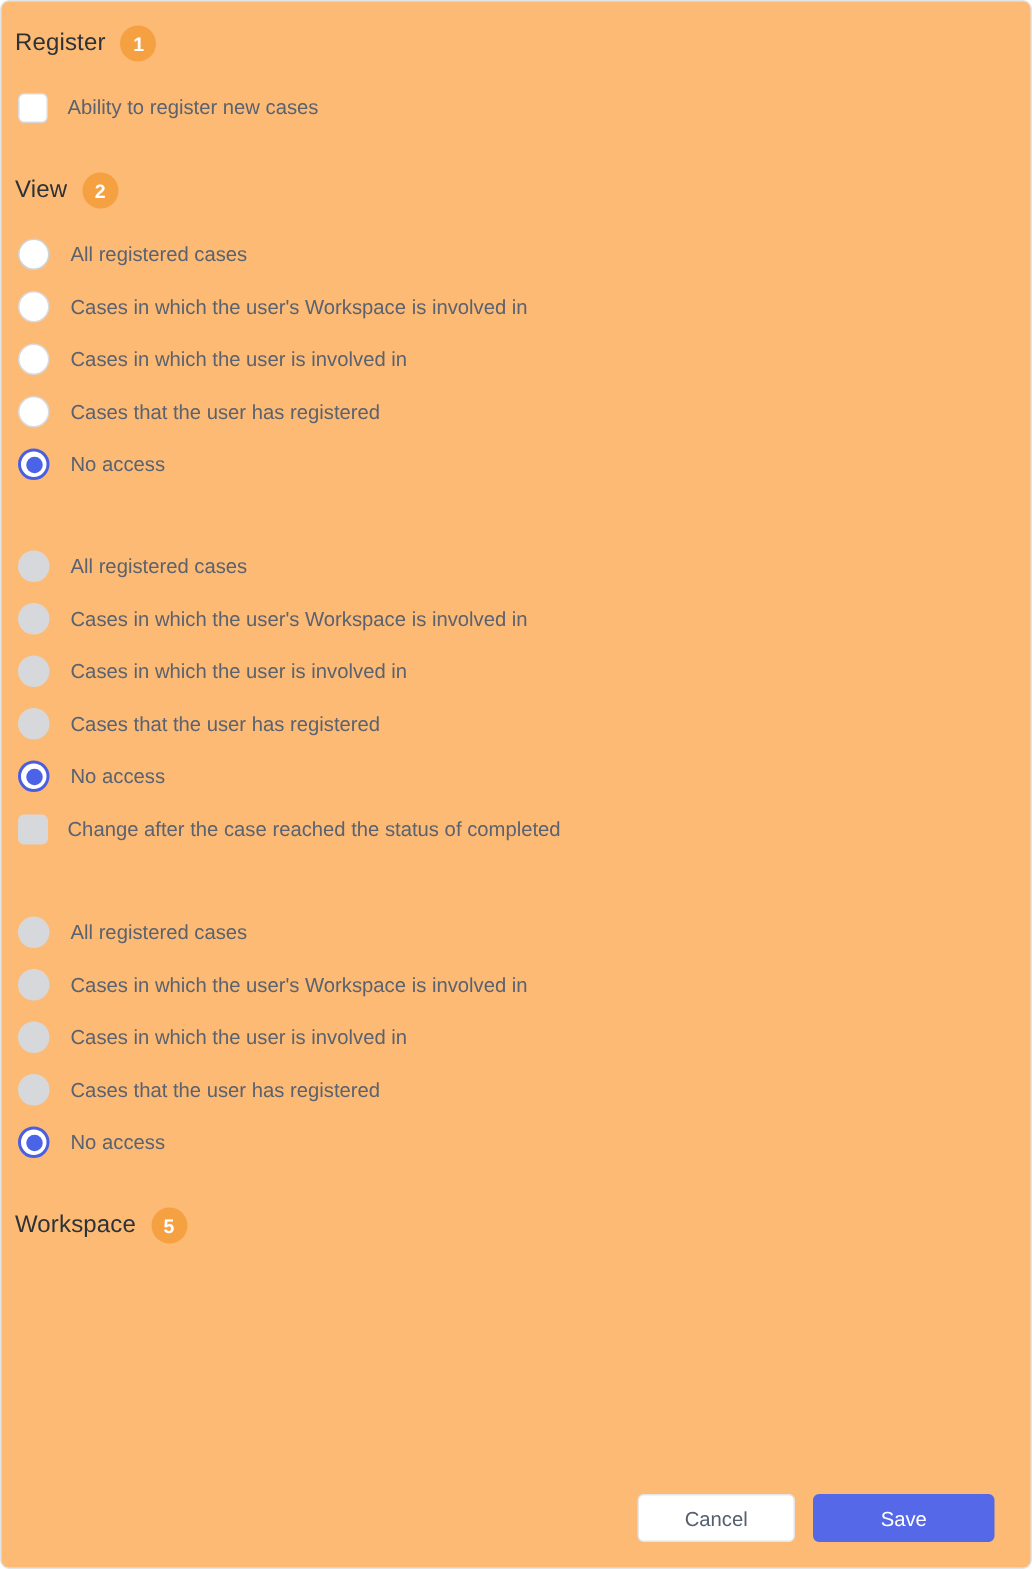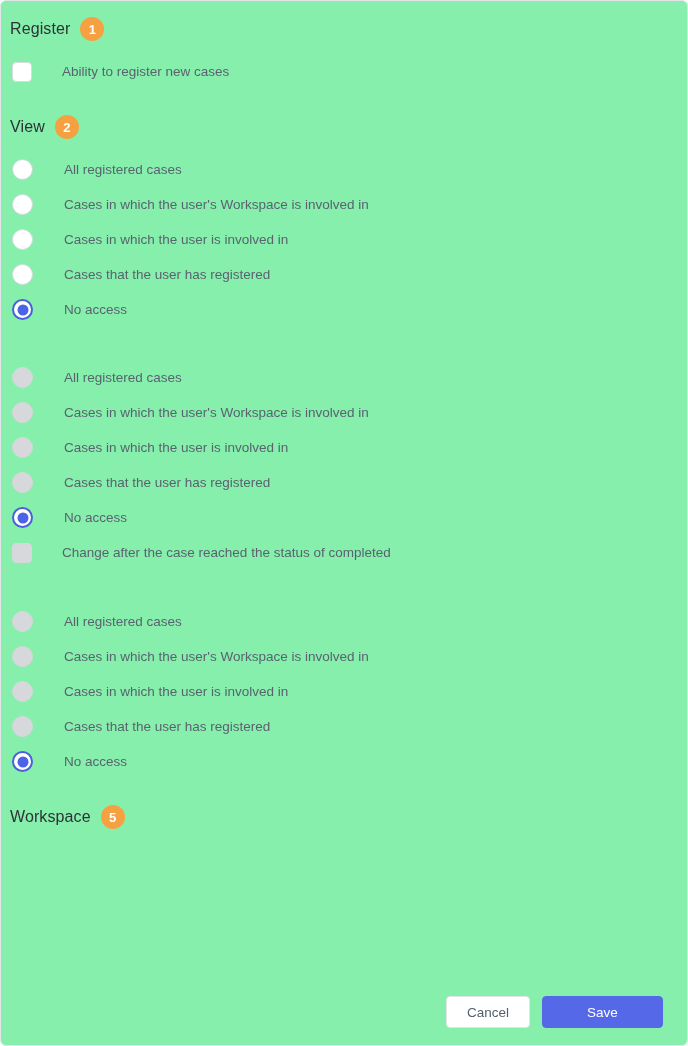--- a/index.html
+++ b/index.html
@@ -9,21 +9,21 @@
   }
   body {
     width: 688px; height: 1046px;
     font-family: "Liberation Sans", sans-serif;
     overflow: hidden;
   }
 
   .permissions-card {
     position: relative;
     width: 688px; height: 1046px;
-    background: #86efac;
+    background: #fdba74;
     border: 1px solid #e2e4e7;
     border-radius: 6px;
     padding: 14px 16px 0 9px;
     display: flex;
     flex-direction: column;
   }
 
   .sections { flex: 1 1 auto; }
 
   .section { margin-bottom: 0; }
@@ -52,21 +52,21 @@
     justify-content: center;
     flex: 0 0 auto;
   }
 
   .options { margin-top: 11px; }
 
   .option-row {
     display: flex;
     align-items: center;
     height: 35px;
-    gap: 17px;
+    gap: 0;
   }
 
   
   .control {
     width: 21px; height: 21px;
     flex: 0 0 auto;
     margin-left: 2px;
     position: relative;
   }
 
@@ -140,21 +140,21 @@
     border-radius: 4px;
     font-size: 13.5px;
     font-family: "Liberation Sans", sans-serif;
     display: flex;
     align-items: center;
     justify-content: center;
     cursor: pointer;
     border: 1px solid transparent;
   }
   .btn-cancel {
-    width: 84px;
+    width: 105px;
     background: #ffffff;
     border-color: #e3e5e8;
     color: #55606e;
   }
   .btn-save {
     width: 121px;
     background: #5468e8;
     border-color: #5468e8;
     color: #ffffff;
   }

